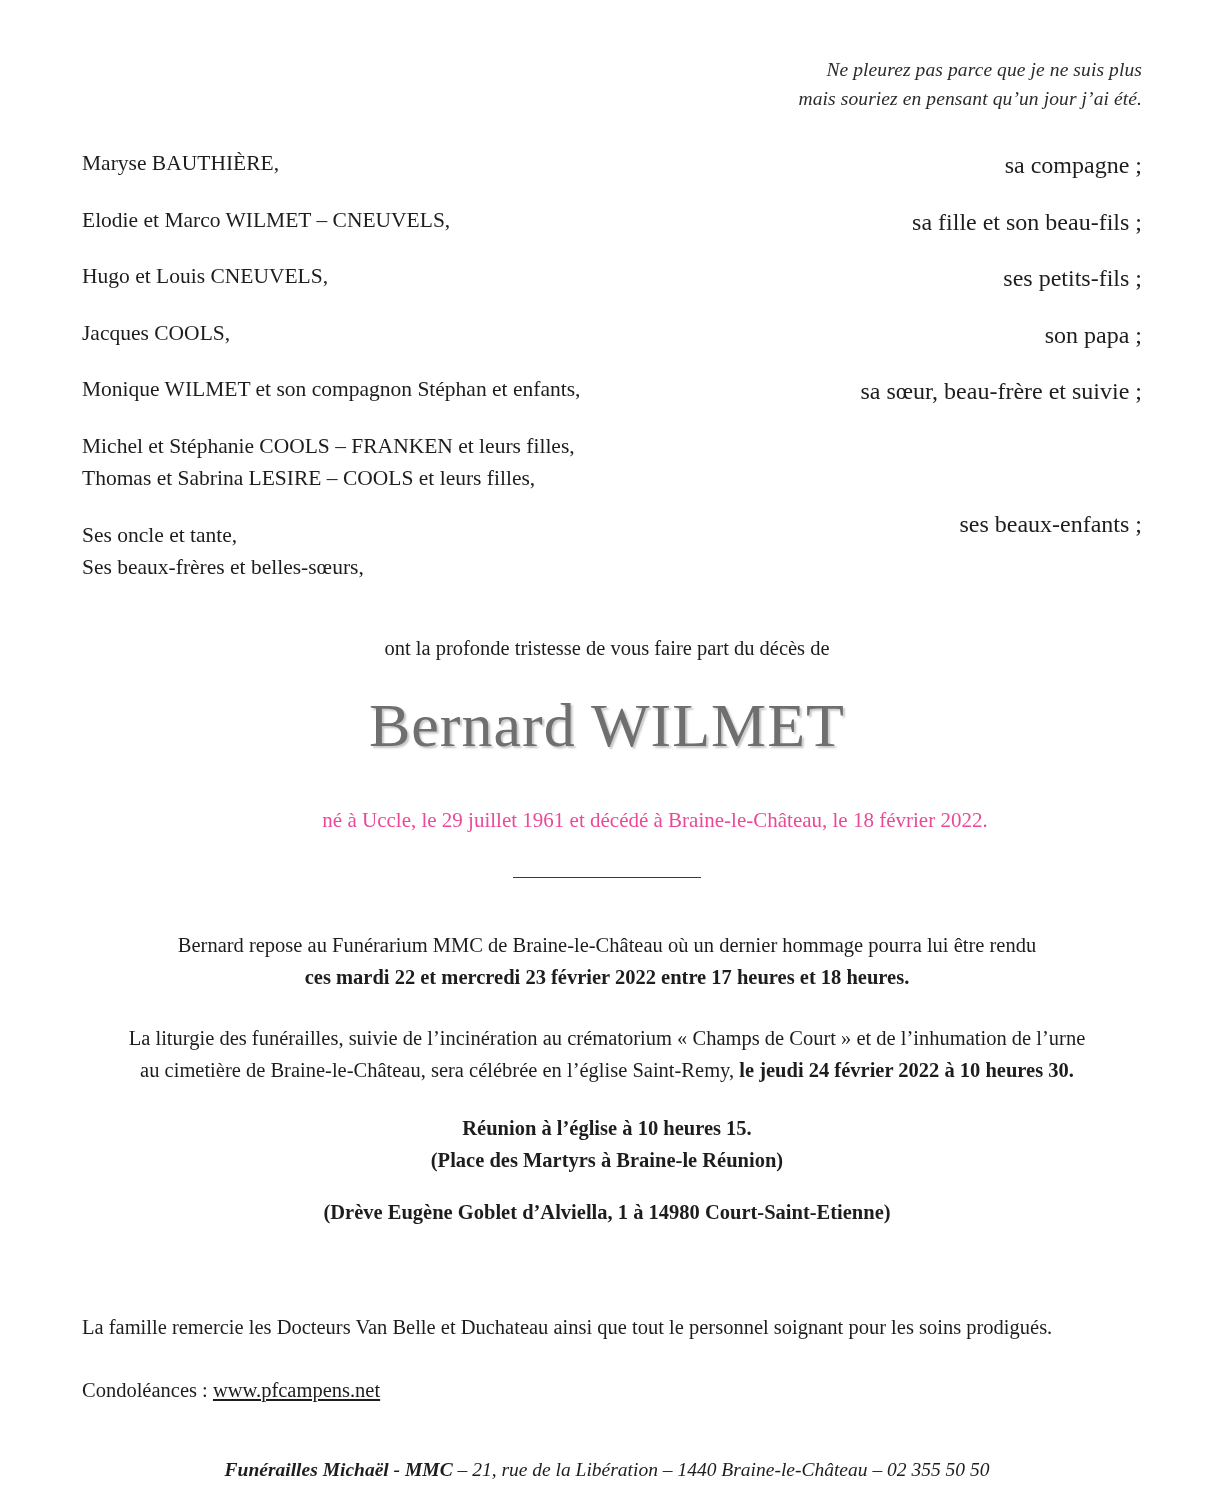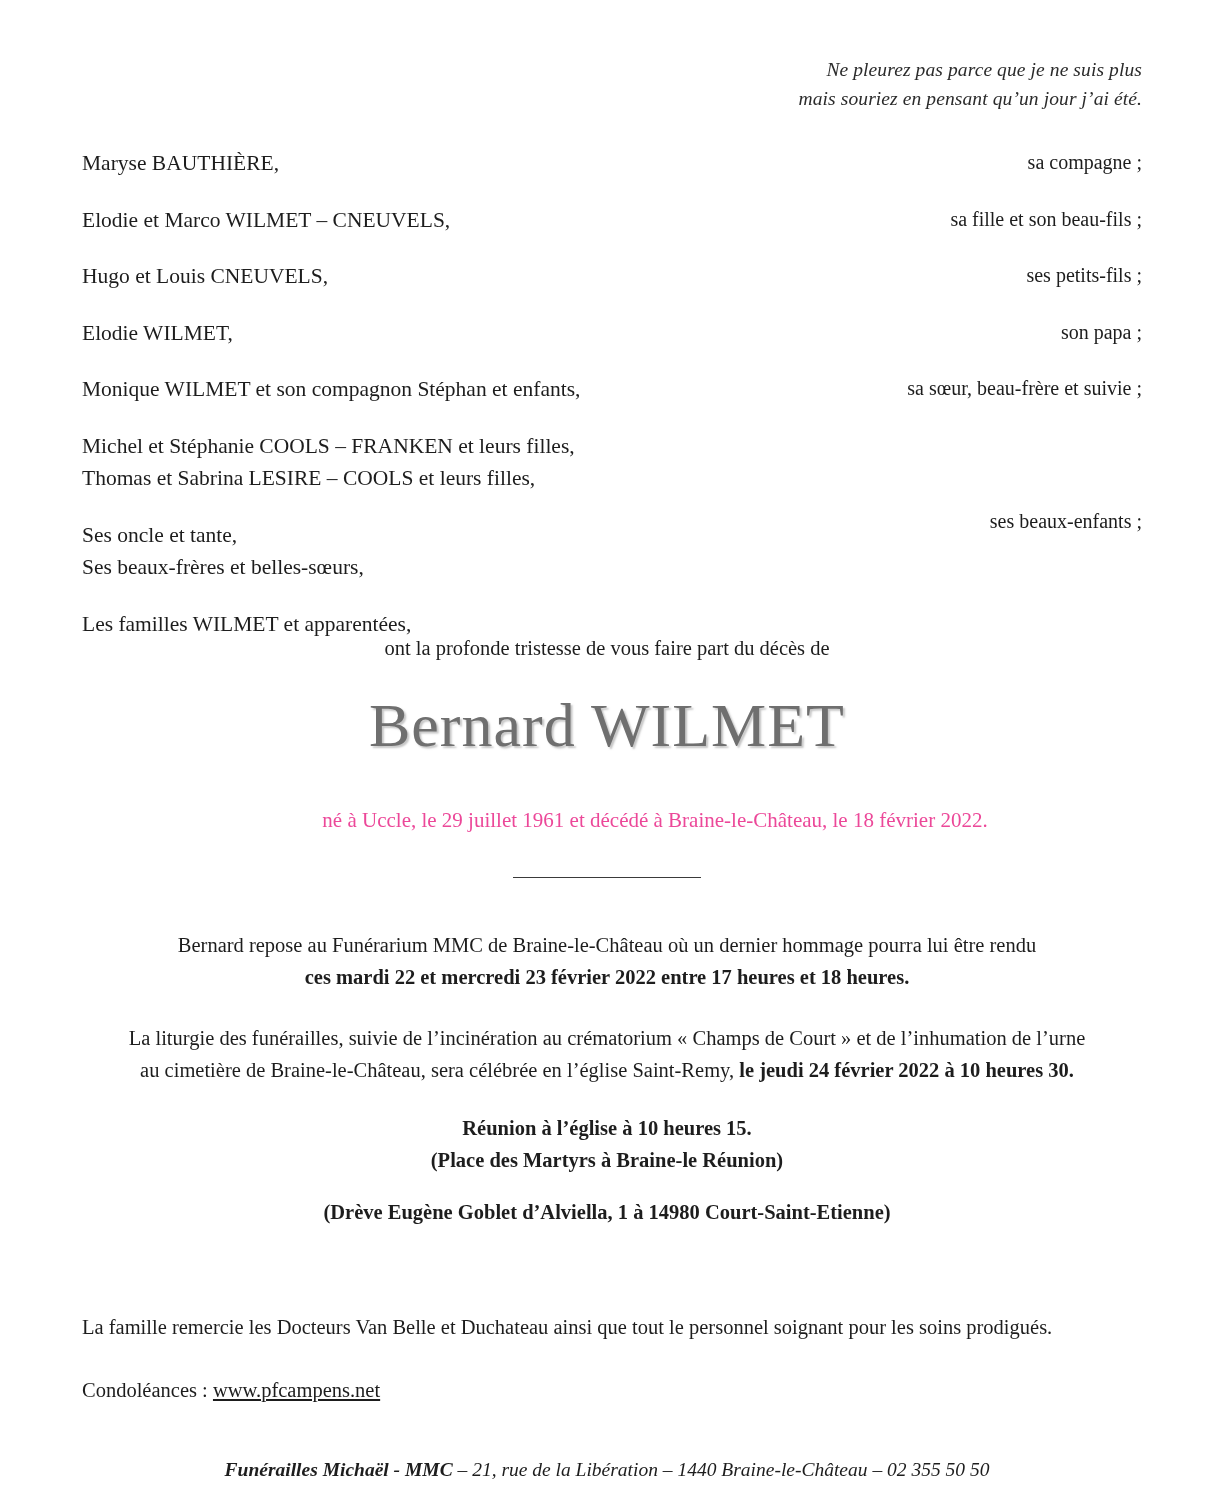--- a/index.html
+++ b/index.html
@@ -55,21 +55,21 @@
     font-size: 21.5px;
     line-height: 1.42;
     color: #1d1d1d;
     max-width: 700px;
     white-space: nowrap;
   }
   .fam-rel {
     position: absolute;
     right: 0;
     top: 0;
-    font-size: 20px;
+    font-size: 24px;
     line-height: 1.42;
     color: #1d1d1d;
     text-align: left;
     white-space: nowrap;
   }
   .fam-rel.offset1 { top: 44px; }
 
   
   .announce {
     position: absolute;
@@ -167,21 +167,21 @@
       <div class="fam-names">Elodie et Marco WILMET – CNEUVELS,</div>
       <div class="fam-rel">sa fille et son beau-fils ;</div>
     </div>
 
     <div class="fam-row">
       <div class="fam-names">Hugo et Louis CNEUVELS,</div>
       <div class="fam-rel">ses petits-fils ;</div>
     </div>
 
     <div class="fam-row">
-      <div class="fam-names">Elodie WILMET,</div>
+      <div class="fam-names">Jacques COOLS,</div>
       <div class="fam-rel">son papa ;</div>
     </div>
 
     <div class="fam-row">
       <div class="fam-names">Monique WILMET et son compagnon Stéphan et enfants,</div>
       <div class="fam-rel">sa sœur, beau-frère et suivie ;</div>
     </div>
 
     <div class="fam-row tight">
       <div class="fam-names">Michel et Stéphanie COOLS – FRANKEN et leurs filles,</div>
@@ -193,23 +193,20 @@
     </div>
 
     <div class="fam-row tight">
       <div class="fam-names">Ses oncle et tante,</div>
     </div>
 
     <div class="fam-row">
       <div class="fam-names">Ses beaux-frères et belles-sœurs,</div>
     </div>
 
-    <div class="fam-row">
-      <div class="fam-names">Les familles WILMET et apparentées,</div>
-    </div>
 
   </div>
 
   <div class="announce">ont la profonde tristesse de vous faire part du décès de</div>
   <div class="deceased-name">Bernard WILMET</div>
   <div class="birth-death">né à Uccle, le 29 juillet 1961 et décédé à Braine-le-Château, le 18 février 2022.</div>
   <div class="divider"></div>
 
   <div class="para p-repose">
     <div>Bernard repose au Funérarium MMC de Braine-le-Château où un dernier hommage pourra lui être rendu</div>

